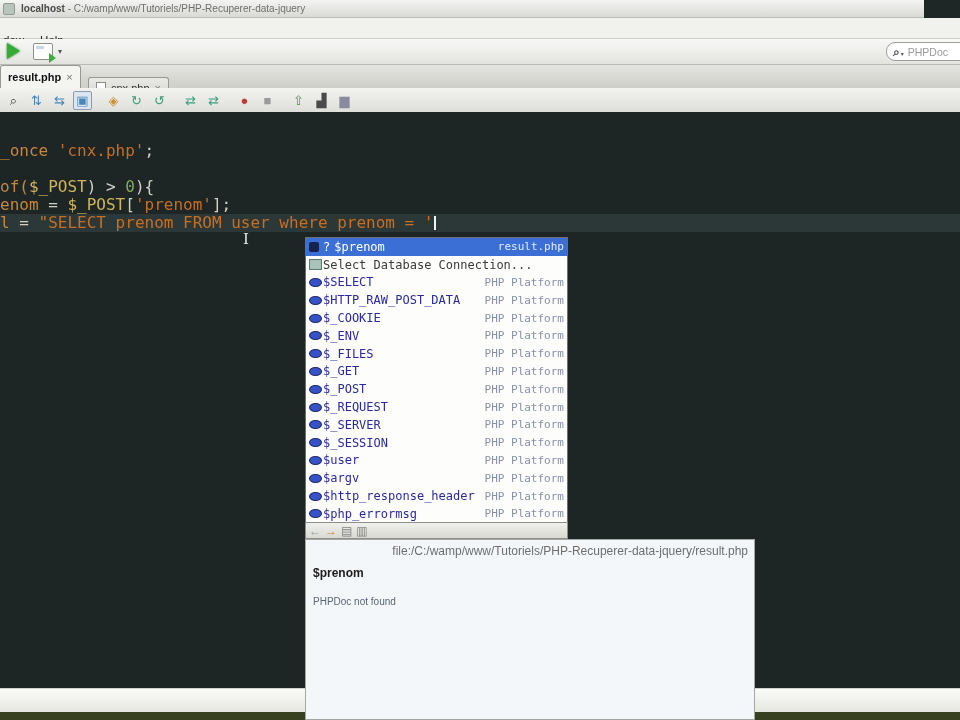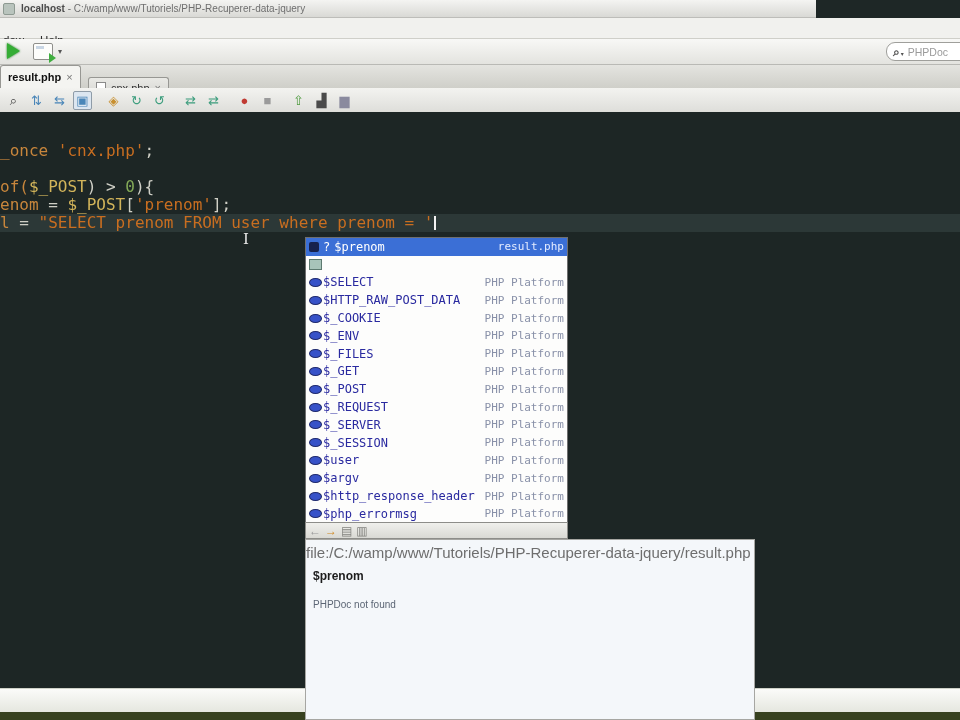--- a/index.html
+++ b/index.html
@@ -1,20 +1,20 @@
 <!DOCTYPE html>
 <html><head>
 <meta charset="utf-8">
 <style>
   html,body{margin:0;padding:0;background:#000;}
   .screen{position:relative;width:960px;height:720px;overflow:hidden;
           font-family:"Liberation Sans",sans-serif;background:#1e2726;}
 
   
-  .titlebar{position:absolute;left:0;top:0;width:816px;height:17px;
+  .titlebar{position:absolute;left:0;top:0;width:924px;height:17px;
             background:linear-gradient(#f4f4f2,#d9d9d5);border-bottom:1px solid #bdbdb9;
             display:flex;align-items:center;text-align:center;}
   .winicon{width:10px;height:10px;margin:0 6px 0 3px;background:#b9c4bd;
            border:1px solid #8e9a92;border-radius:2px;}
   .titletext{font-size:10px;color:#6f6f6f;filter:blur(.55px);white-space:nowrap;}
   .titletext b{color:#4a4a4a;}
 
   .menubar{position:absolute;left:0;top:18px;width:960px;height:20px;
            background:#f1f1ee;border-bottom:1px solid #cfcfc9;
            display:flex;align-items:center;gap:16px;padding-left:3px;}
@@ -94,21 +94,21 @@
   .cprefix{color:#fff;margin-right:4px;}
 
   .cfooter{position:absolute;left:305px;top:522px;width:263px;height:17px;z-index:6;
            background:linear-gradient(#f0f0ec,#d9d9d4);border:1px solid #8d8d89;box-sizing:border-box;
            display:flex;align-items:center;gap:4px;padding-left:3px;}
   .cfooter span{font-size:12px;line-height:1;cursor:pointer;}
 
   
   .docpopup{position:absolute;left:305px;top:539px;width:450px;height:181px;z-index:5;
             background:#f4f7fa;border:1px solid #a6a6a2;box-sizing:border-box;}
-  .docpath{text-align:right;font-size:15px;color:#6e6e6e;padding:4px 6px 0 0;white-space:nowrap;}
+  .docpath{text-align:right;font-size:12px;color:#6e6e6e;padding:4px 6px 0 0;white-space:nowrap;}
   .docterm{font-size:12px;font-weight:bold;color:#1d1d1d;padding:8px 0 0 7px;}
   .docmsg{font-size:10px;color:#5c6675;padding:16px 0 0 7px;}
 </style>
 </head>
 <body>
 
 <div class="screen">
 
   <div class="titlebar">
     <span class="winicon"></span>
@@ -177,20 +177,21 @@
           <span class="ic-field"></span>
         </span>
         <span class="cprefix">?</span>
         <span class="clabel">$prenom</span>
         <span class="cright">result.php</span>
       </div>
       <div class="crow action">
         <span class="cicon">
           <span class="ic-db"></span>
         </span>
+        <span class="clabel">Select Database Connection...</span>
         <span class="cright"></span>
       </div>
       <div class="crow">
         <span class="cicon">
           <span class="ic-var"></span>
         </span>
         <span class="clabel">$SELECT</span>
         <span class="cright">PHP Platform</span>
       </div>
       <div class="crow">

